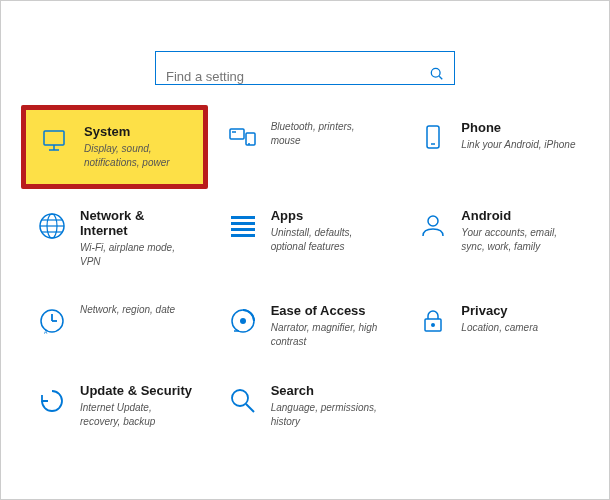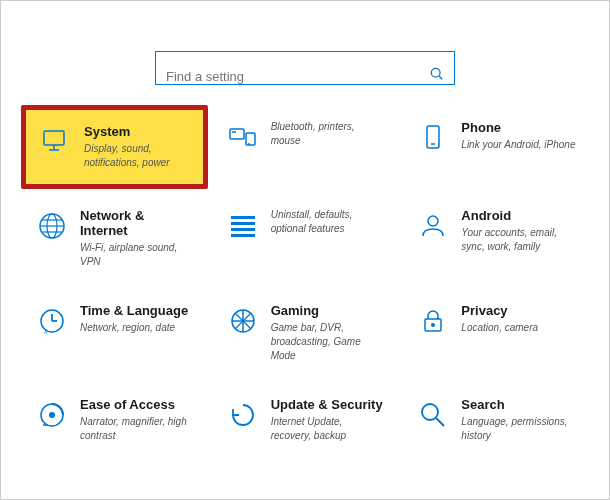--- a/index.html
+++ b/index.html
@@ -188,33 +188,34 @@
       <svg viewBox="0 0 28 28" xmlns="http://www.w3.org/2000/svg">
     <circle cx="14" cy="14" r="12" stroke="#0078d7" stroke-width="1.5" fill="none"></circle>
     <ellipse cx="14" cy="14" rx="5" ry="12" stroke="#0078d7" stroke-width="1.2" fill="none"></ellipse>
     <line x1="2" y1="14" x2="26" y2="14" stroke="#0078d7" stroke-width="1.2"></line>
     <line x1="4" y1="8" x2="24" y2="8" stroke="#0078d7" stroke-width="1.2"></line>
     <line x1="4" y1="20" x2="24" y2="20" stroke="#0078d7" stroke-width="1.2"></line>
   </svg>
     </div>
     <div class="item-text">
       <div class="item-title">Network &amp; Internet</div>
-      <div class="item-desc">Wi-Fi, airplane sound, VPN</div>
+      <div class="item-desc">Wi-Fi, airplane mode, VPN</div>
     </div>
   </div>
       <div class="grid-item">
     <div class="item-icon">
       <svg viewBox="0 0 28 28" xmlns="http://www.w3.org/2000/svg">
     <rect x="2" y="4" width="24" height="3" rx="0" fill="#0078d7"></rect>
     <rect x="2" y="10" width="24" height="3" rx="0" fill="#0078d7"></rect>
     <rect x="2" y="16" width="24" height="3" rx="0" fill="#0078d7"></rect>
     <rect x="2" y="22" width="24" height="3" rx="0" fill="#0078d7"></rect>
   </svg>
     </div>
     <div class="item-text">
+      <div class="item-title">Apps</div>
       <div class="item-desc">Uninstall, defaults, optional features</div>
     </div>
   </div>
       <div class="grid-item">
     <div class="item-icon">
       <svg viewBox="0 0 28 28" xmlns="http://www.w3.org/2000/svg">
     <circle cx="14" cy="9" r="5" stroke="#0078d7" stroke-width="1.5" fill="none"></circle>
     <path d="M4 24 Q4 17 14 17 Q24 17 24 24" stroke="#0078d7" stroke-width="1.5" fill="none"></path>
   </svg>
     </div>
@@ -226,69 +227,53 @@
       <div class="grid-item">
     <div class="item-icon">
       <svg viewBox="0 0 28 28" xmlns="http://www.w3.org/2000/svg">
     <circle cx="14" cy="14" r="11" stroke="#0078d7" stroke-width="1.5" fill="none"></circle>
     <line x1="14" y1="7" x2="14" y2="14" stroke="#0078d7" stroke-width="1.8"></line>
     <line x1="14" y1="14" x2="19" y2="14" stroke="#0078d7" stroke-width="1.8"></line>
     <text x="6" y="27" fill="#0078d7" font-size="5" font-family="Arial">A</text>
   </svg>
     </div>
     <div class="item-text">
-      <div class="item-title">Time &amp; Language</div>
       <div class="item-desc">Network, region, date</div>
-    </div>
-  </div>
-      <div class="grid-item">
-    <div class="item-icon">
-      <svg viewBox="0 0 28 28" xmlns="http://www.w3.org/2000/svg">
-    <circle cx="14" cy="14" r="11" stroke="#0078d7" stroke-width="1.5" fill="none"></circle>
-    <line x1="14" y1="3" x2="14" y2="25" stroke="#0078d7" stroke-width="1.5"></line>
-    <line x1="3" y1="14" x2="25" y2="14" stroke="#0078d7" stroke-width="1.5"></line>
-    <line x1="6" y1="6" x2="22" y2="22" stroke="#0078d7" stroke-width="1.2"></line>
-    <line x1="22" y1="6" x2="6" y2="22" stroke="#0078d7" stroke-width="1.2"></line>
-  </svg>
-    </div>
-    <div class="item-text">
-      <div class="item-title">Gaming</div>
-      <div class="item-desc">Game bar, DVR, broadcasting, Game Mode</div>
-    </div>
-  </div>
-      <div class="grid-item">
-    <div class="item-icon">
-      <svg viewBox="0 0 28 28" xmlns="http://www.w3.org/2000/svg">
-    <rect x="6" y="12" width="16" height="12" rx="1" stroke="#0078d7" stroke-width="1.5" fill="none"></rect>
-    <path d="M9 12 V9 A5 5 0 0 1 19 9 V12" stroke="#0078d7" stroke-width="1.5" fill="none"></path>
-    <circle cx="14" cy="18" r="2" fill="#0078d7"></circle>
-  </svg>
-    </div>
-    <div class="item-text">
-      <div class="item-title">Privacy</div>
-      <div class="item-desc">Location, camera</div>
     </div>
   </div>
       <div class="grid-item">
     <div class="item-icon">
       <svg viewBox="0 0 28 28" xmlns="http://www.w3.org/2000/svg">
     <circle cx="14" cy="14" r="11" stroke="#0078d7" stroke-width="1.5" fill="none"></circle>
     <path d="M14 3 A11 11 0 0 1 25 14" stroke="#0078d7" stroke-width="2" fill="none"></path>
     <circle cx="14" cy="14" r="3" fill="#0078d7"></circle>
     <line x1="5" y1="24" x2="10" y2="24" stroke="#0078d7" stroke-width="1.5"></line>
   </svg>
     </div>
     <div class="item-text">
       <div class="item-title">Ease of Access</div>
       <div class="item-desc">Narrator, magnifier, high contrast</div>
     </div>
   </div>
       <div class="grid-item">
     <div class="item-icon">
       <svg viewBox="0 0 28 28" xmlns="http://www.w3.org/2000/svg">
+    <rect x="6" y="12" width="16" height="12" rx="1" stroke="#0078d7" stroke-width="1.5" fill="none"></rect>
+    <path d="M9 12 V9 A5 5 0 0 1 19 9 V12" stroke="#0078d7" stroke-width="1.5" fill="none"></path>
+    <circle cx="14" cy="18" r="2" fill="#0078d7"></circle>
+  </svg>
+    </div>
+    <div class="item-text">
+      <div class="item-title">Privacy</div>
+      <div class="item-desc">Location, camera</div>
+    </div>
+  </div>
+      <div class="grid-item">
+    <div class="item-icon">
+      <svg viewBox="0 0 28 28" xmlns="http://www.w3.org/2000/svg">
     <path d="M14 4 A10 10 0 1 1 4 14" stroke="#0078d7" stroke-width="1.8" fill="none"></path>
     <polyline points="4,8 4,14 10,14" stroke="#0078d7" stroke-width="1.8" fill="none"></polyline>
   </svg>
     </div>
     <div class="item-text">
       <div class="item-title">Update &amp; Security</div>
       <div class="item-desc">Internet Update, recovery, backup</div>
     </div>
   </div>
       <div class="grid-item">

